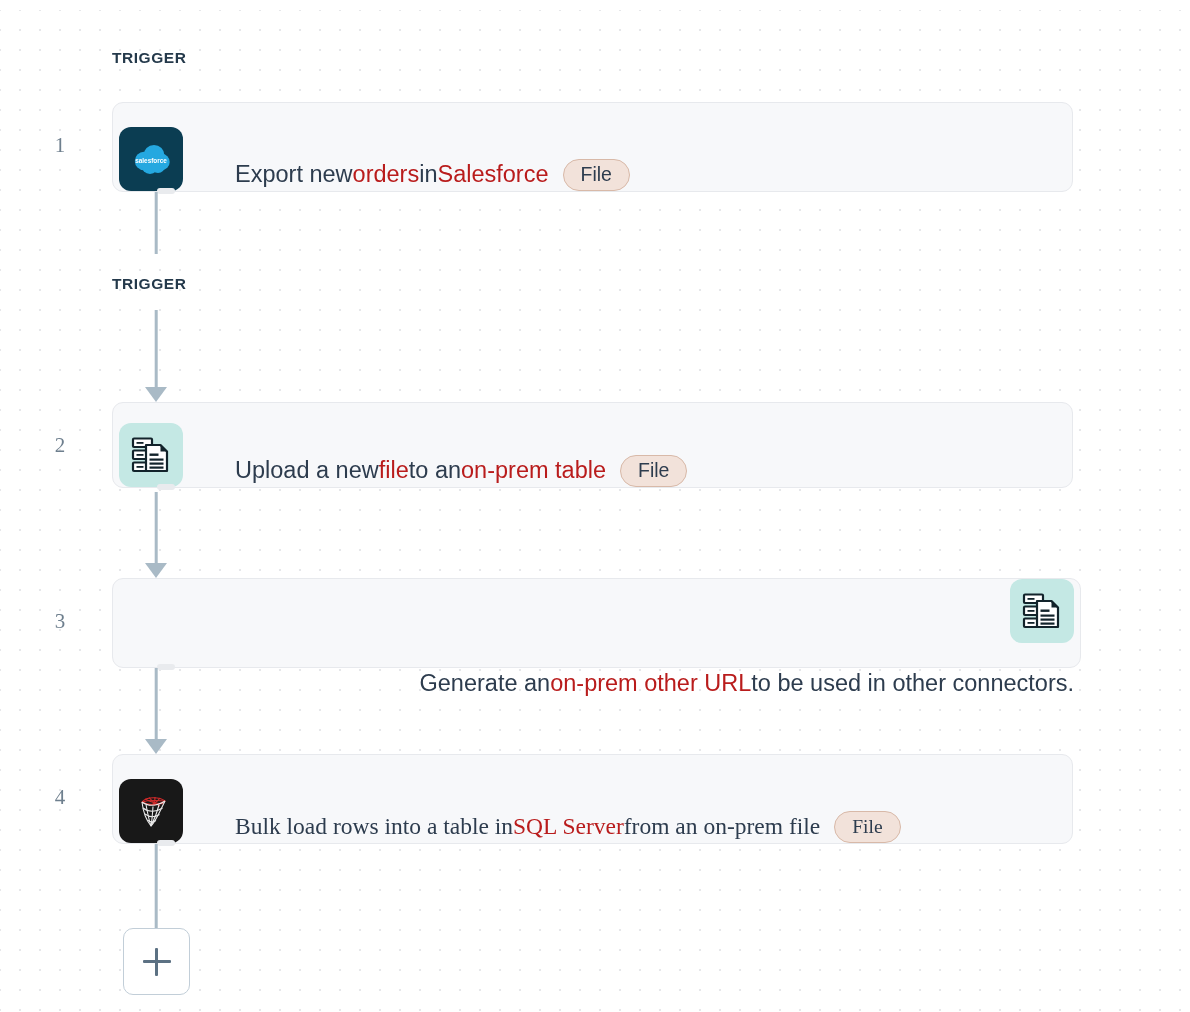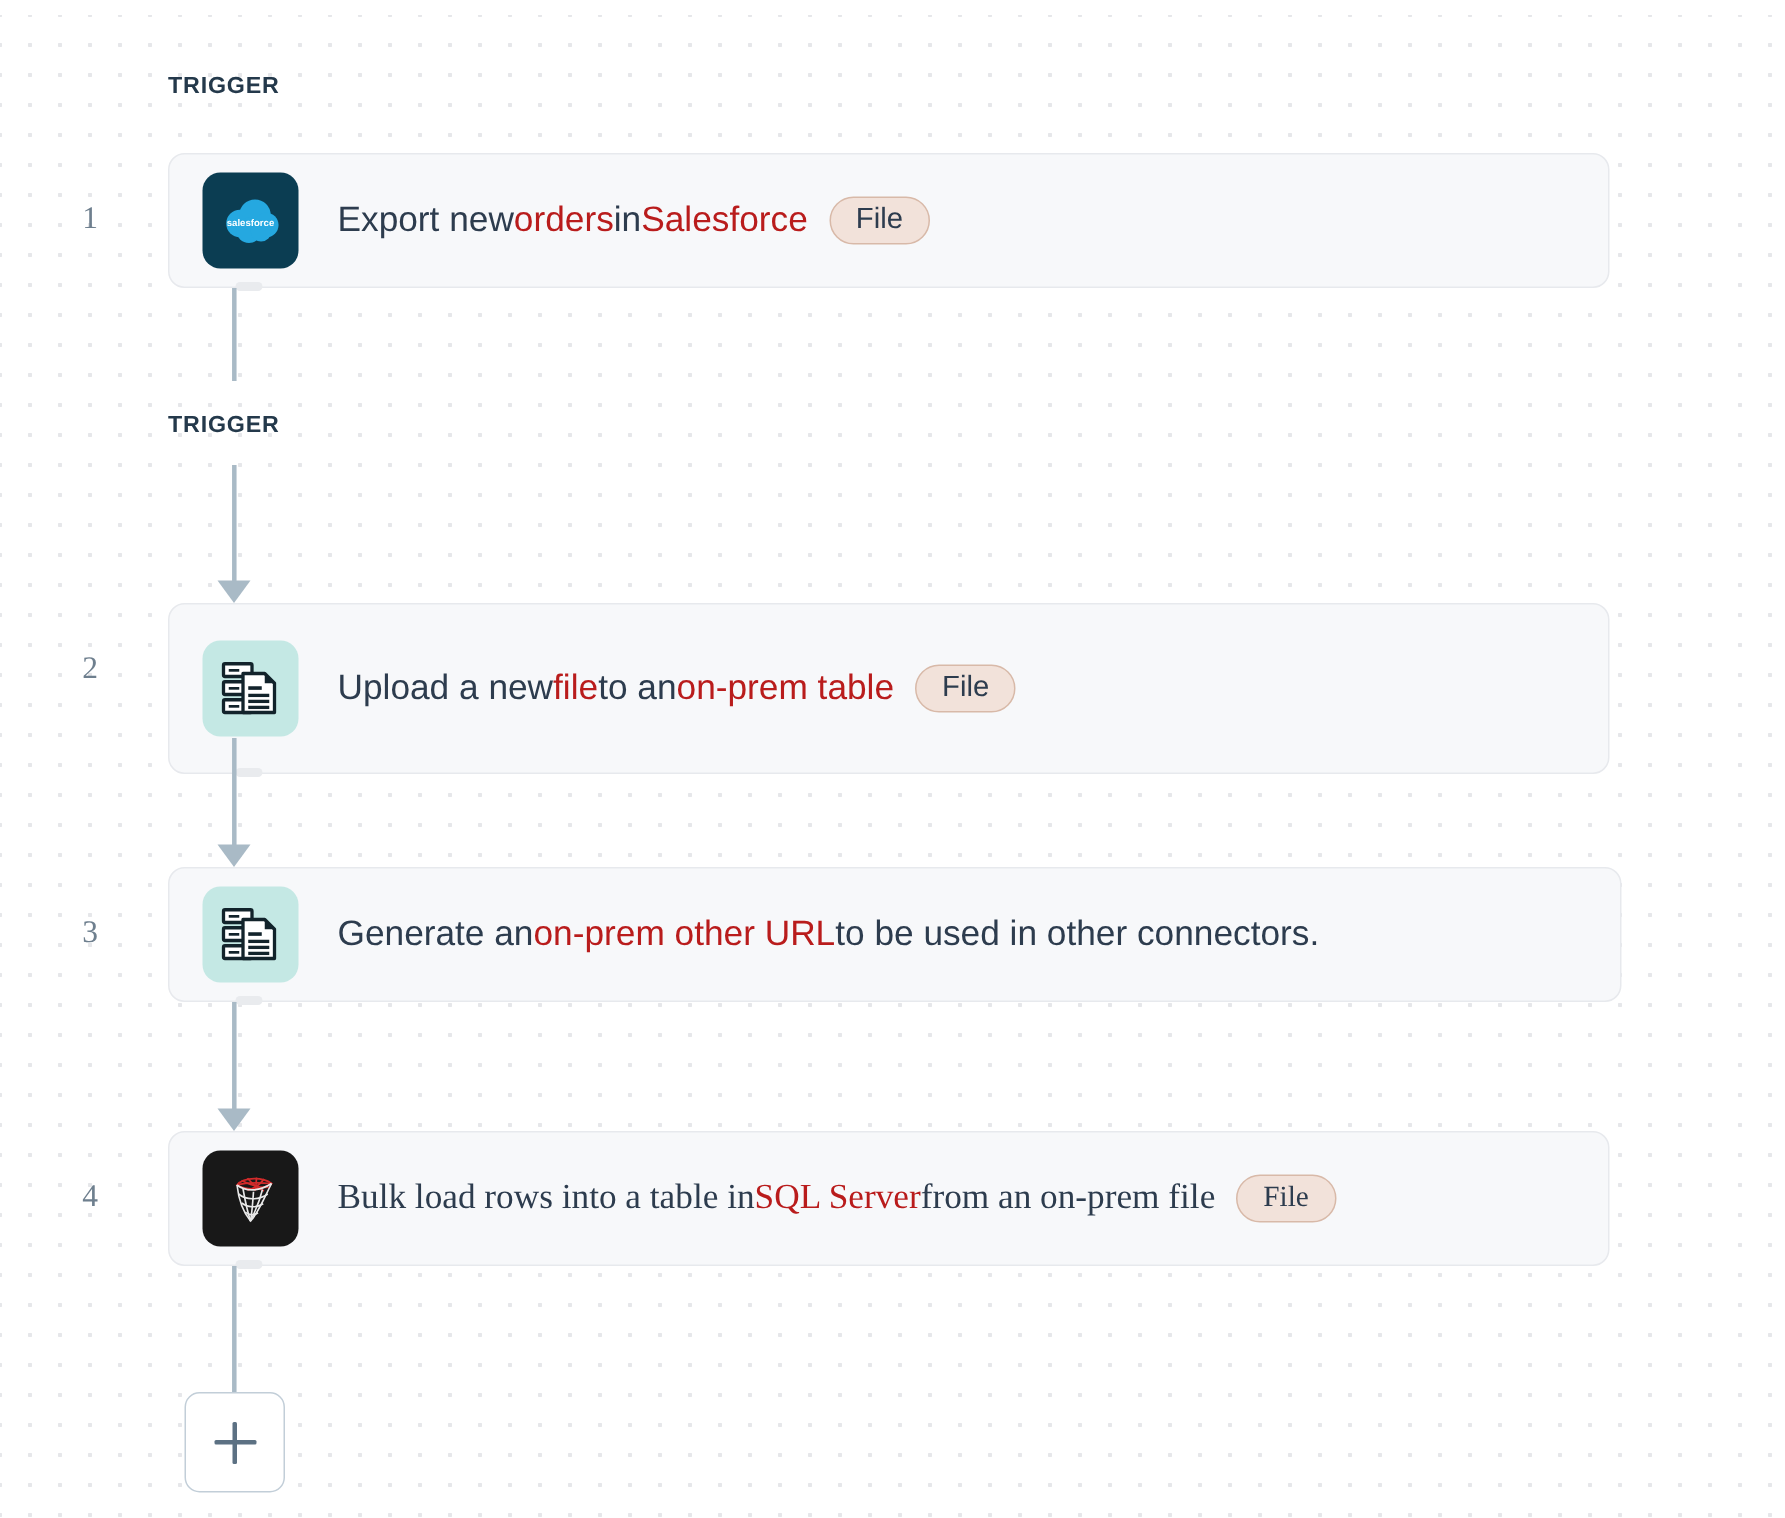--- a/index.html
+++ b/index.html
@@ -43,25 +43,26 @@
     font-size: 21px;
     color: #6e7f8e;
     font-family: "Liberation Serif", serif;
   }
 
   
   .node-card {
     position: absolute;
     left: 112px;
     display: flex;
-    align-items: center;
+    align-items: flex-end;
     background: #f7f8fa;
     border: 1.4px solid #e7e9ed;
     border-radius: 11px;
-    padding: 0 22px;
+    padding: 0 6px;
+    gap: 26px;
   }
 
   .node-icon {
     flex: 0 0 auto;
     width: 64px;
     height: 64px;
     border-radius: 12px;
     display: flex;
     align-items: center;
     justify-content: center;
@@ -171,21 +172,21 @@
         </div>
         <div class="node-text">
           <span>Export new </span>
           <span class="hl">orders</span>
           <span> in </span>
           <span class="hl">Salesforce</span>
           <span class="badge">File</span>
         </div>
         <span class="card-handle"></span>
       </div>
-      <div class="node-card" style="top: 392px; height: 114px; width: 961px;">
+      <div class="node-card" style="top: 392px; height: 86px; width: 961px;">
         <div class="node-icon icon-onprem">
           <svg width="44" height="44" viewBox="0 0 44 44">
       <g stroke="#12232b" stroke-width="2.2" fill="#ffffff">
         <rect x="4" y="5.5" width="19" height="8.5" rx="1"></rect>
         <rect x="4" y="17.5" width="19" height="8.5" rx="1"></rect>
         <rect x="4" y="29.5" width="19" height="8.5" rx="1"></rect>
       </g>
       <g fill="#12232b">
         <rect x="7.5" y="9" width="7" height="1.8"></rect>
         <rect x="7.5" y="21" width="7" height="1.8"></rect>
@@ -203,21 +204,21 @@
         </div>
         <div class="node-text">
           <span>Upload a new </span>
           <span class="hl">file</span>
           <span> to an </span>
           <span class="hl">on-prem table</span>
           <span class="badge">File</span>
         </div>
         <span class="card-handle"></span>
       </div>
-      <div class="node-card" style="top: 568px; height: 90px; width: 969px;">
+      <div class="node-card" style="top: 568px; height: 90px; width: 969px; flex-direction: column;">
         <div class="node-icon icon-onprem">
           <svg width="44" height="44" viewBox="0 0 44 44">
       <g stroke="#12232b" stroke-width="2.2" fill="#ffffff">
         <rect x="4" y="5.5" width="19" height="8.5" rx="1"></rect>
         <rect x="4" y="17.5" width="19" height="8.5" rx="1"></rect>
         <rect x="4" y="29.5" width="19" height="8.5" rx="1"></rect>
       </g>
       <g fill="#12232b">
         <rect x="7.5" y="9" width="7" height="1.8"></rect>
         <rect x="7.5" y="21" width="7" height="1.8"></rect>

